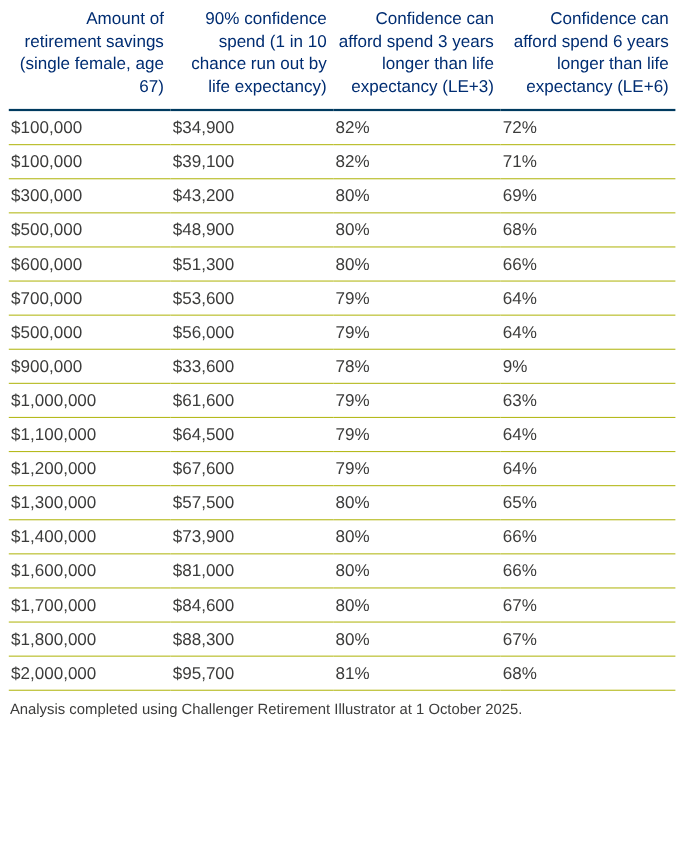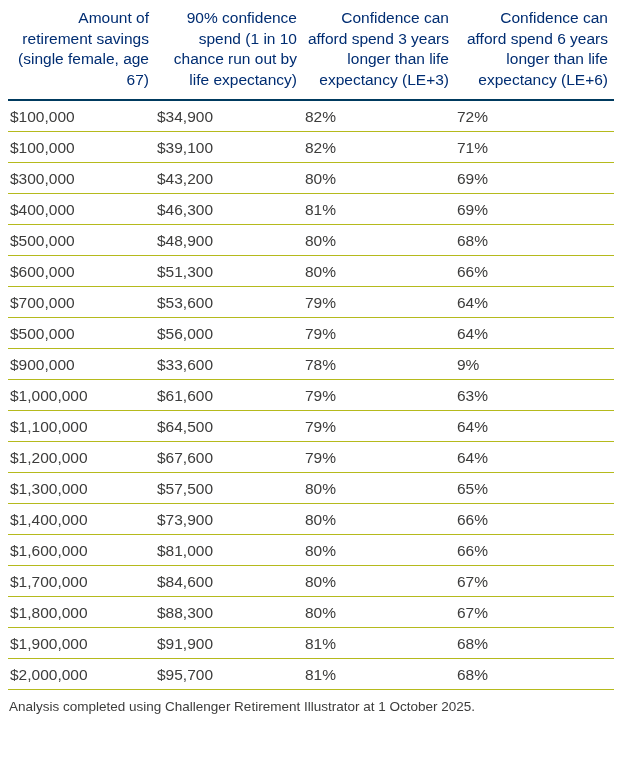--- a/index.html
+++ b/index.html
@@ -84,26 +84,20 @@
           <td>82%</td>
           <td>71%</td>
         </tr>
         <tr>
           <td>$300,000</td>
           <td>$43,200</td>
           <td>80%</td>
           <td>69%</td>
         </tr>
         <tr>
-          <td>$400,000</td>
-          <td>$46,300</td>
-          <td>81%</td>
-          <td>69%</td>
-        </tr>
-        <tr>
           <td>$500,000</td>
           <td>$48,900</td>
           <td>80%</td>
           <td>68%</td>
         </tr>
         <tr>
           <td>$600,000</td>
           <td>$51,300</td>
           <td>80%</td>
           <td>66%</td>
@@ -168,26 +162,20 @@
           <td>80%</td>
           <td>67%</td>
         </tr>
         <tr>
           <td>$1,800,000</td>
           <td>$88,300</td>
           <td>80%</td>
           <td>67%</td>
         </tr>
         <tr>
-          <td>$1,900,000</td>
-          <td>$91,900</td>
-          <td>81%</td>
-          <td>68%</td>
-        </tr>
-        <tr>
           <td>$2,000,000</td>
           <td>$95,700</td>
           <td>81%</td>
           <td>68%</td>
         </tr>
       </tbody>
   </table>
   <div class="footnote">Analysis completed using Challenger Retirement Illustrator at 1 October 2025.</div>
 </div>
 

